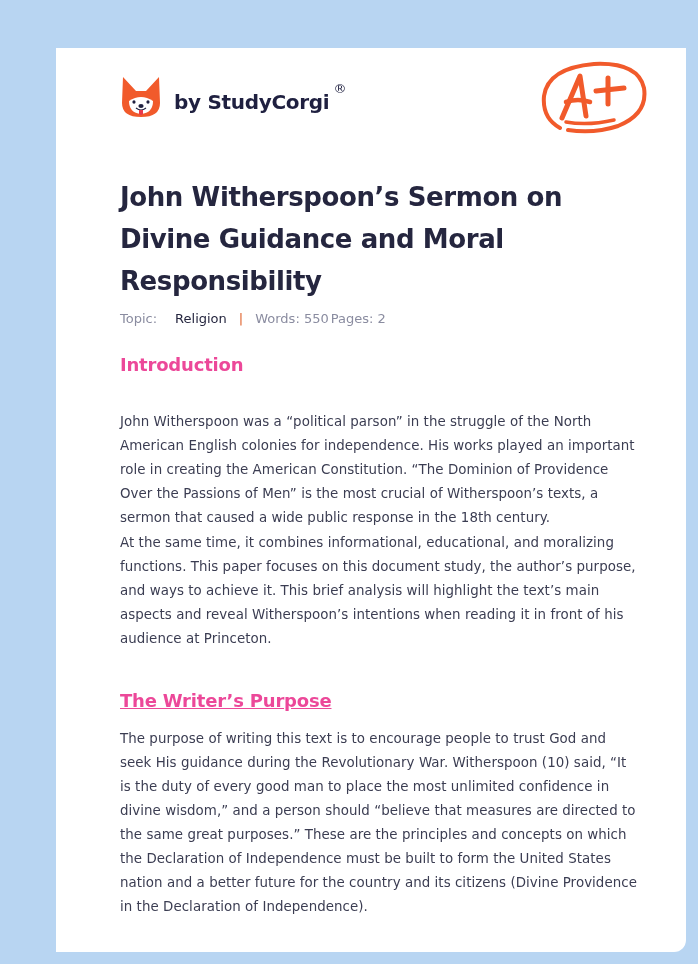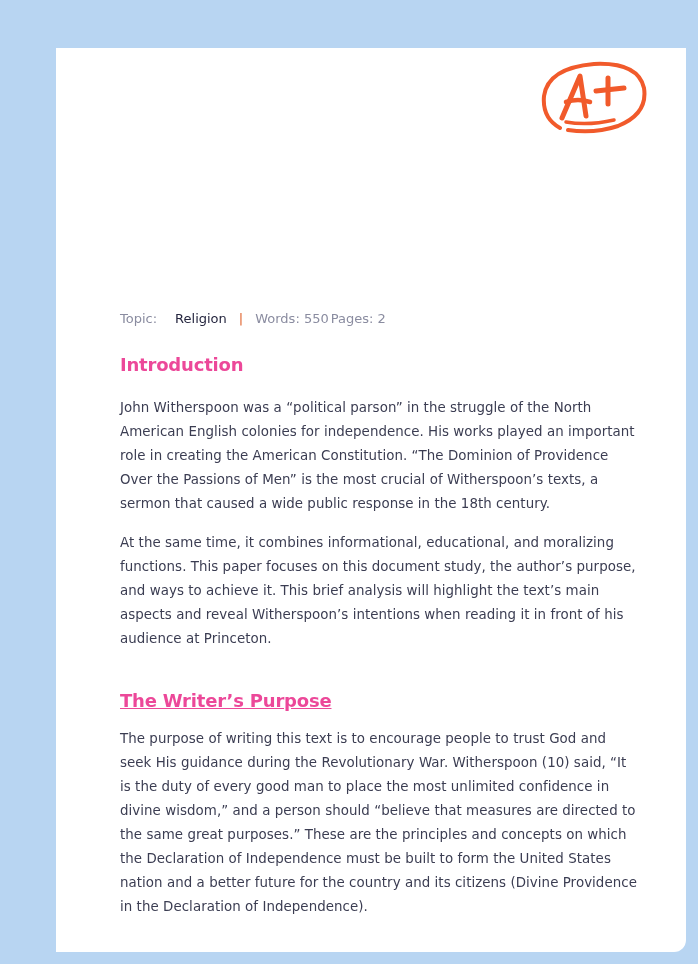--- a/index.html
+++ b/index.html
@@ -60,39 +60,53 @@
       font-family: "DejaVu Sans", sans-serif;
       font-size: 13.4px; line-height: 24px; color: #3b3d52;
       letter-spacing: 0.05px;
     }
   </style>
 </head>
 <body>
 
 <div class="card">
 
+  <div class="logo">
+    <svg class="logo-icon" viewBox="0 0 42 46">
+      <path d="M3 2 L16 16 L26 16 L39 2 L40 28 Q40 42 21 42 Q2 42 2 28 Z" fill="#f15a2b"></path>
+      <path d="M9 26 Q21 18 33 26 Q33 38 21 39 Q9 38 9 26 Z" fill="#ffffff"></path>
+      <ellipse cx="14" cy="27" rx="1.6" ry="1.8" fill="#1f2040"></ellipse>
+      <ellipse cx="28" cy="27" rx="1.6" ry="1.8" fill="#1f2040"></ellipse>
+      <ellipse cx="21" cy="31" rx="2.6" ry="1.9" fill="#1f2040"></ellipse>
+      <path d="M16 33 Q21 37 26 33" stroke="#1f2040" stroke-width="1.2" fill="none"></path>
+      <path d="M19 35 L23 35 L23 39 Q21 41 19 39 Z" fill="#e8394b"></path>
+    </svg>
+    <span class="logo-text">by StudyCorgi</span>
+    <span class="logo-reg">®</span>
+  </div>
 
   <svg class="grade-badge" viewBox="0 0 112 80">
     <path d="M22 70 Q4 60 6 38 Q10 10 56 6 Q100 4 106 30 Q110 56 80 68 Q56 76 30 72" stroke="#f15a2b" stroke-width="4" fill="none" stroke-linecap="round"></path>
     <path d="M24 60 L42 18 L48 58" stroke="#f15a2b" stroke-width="5" fill="none" stroke-linecap="round" stroke-linejoin="round"></path>
     <path d="M28 44 Q40 40 52 44" stroke="#f15a2b" stroke-width="4.5" fill="none" stroke-linecap="round"></path>
     <path d="M70 20 L70 46" stroke="#f15a2b" stroke-width="5" stroke-linecap="round"></path>
     <path d="M58 33 L86 30" stroke="#f15a2b" stroke-width="5" stroke-linecap="round"></path>
     <path d="M28 64 Q50 68 76 62" stroke="#f15a2b" stroke-width="3.5" fill="none" stroke-linecap="round"></path>
   </svg>
 
+  <h1 class="title">John Witherspoon’s Sermon on Divine Guidance and Moral Responsibility</h1>
 
   <div class="meta">
     <span>Topic:</span>
     <span class="topic-value">Religion</span>
     <span class="sep">|</span>
     <span>Words: 550</span>
     <span class="pages">Pages: 2</span>
   </div>
 
   <h2 class="section-h" style="top:306px;">Introduction</h2>
-  <p class="para" style="top:348px;">John Witherspoon was a “political parson” in the struggle of the North American English colonies for independence. His works played an important role in creating the American Constitution. “The Dominion of Providence Over the Passions of Men” is the most crucial of Witherspoon’s texts, a sermon that caused a wide public response in the 18th century.</p>
+  <p class="para" style="top:362px;">John Witherspoon was a “political parson” in the struggle of the North American English colonies for independence. His works played an important role in creating the American Constitution. “The Dominion of Providence Over the Passions of Men” is the most crucial of Witherspoon’s texts, a sermon that caused a wide public response in the 18th century.</p>
   <p class="para" style="top:483px;">At the same time, it combines informational, educational, and moralizing functions. This paper focuses on this document study, the author’s purpose, and ways to achieve it. This brief analysis will highlight the text’s main aspects and reveal Witherspoon’s intentions when reading it in front of his audience at Princeton.</p>
 
   <h2 class="section-h" style="top:642px;text-decoration:underline;">The Writer’s Purpose</h2>
   <p class="para" style="top:679px;">The purpose of writing this text is to encourage people to trust God and seek His guidance during the Revolutionary War. Witherspoon (10) said, “It is the duty of every good man to place the most unlimited confidence in divine wisdom,” and a person should “believe that measures are directed to the same great purposes.” These are the principles and concepts on which the Declaration of Independence must be built to form the United States nation and a better future for the country and its citizens (Divine Providence in the Declaration of Independence).</p>
 
 </div>
 
 </body></html>

